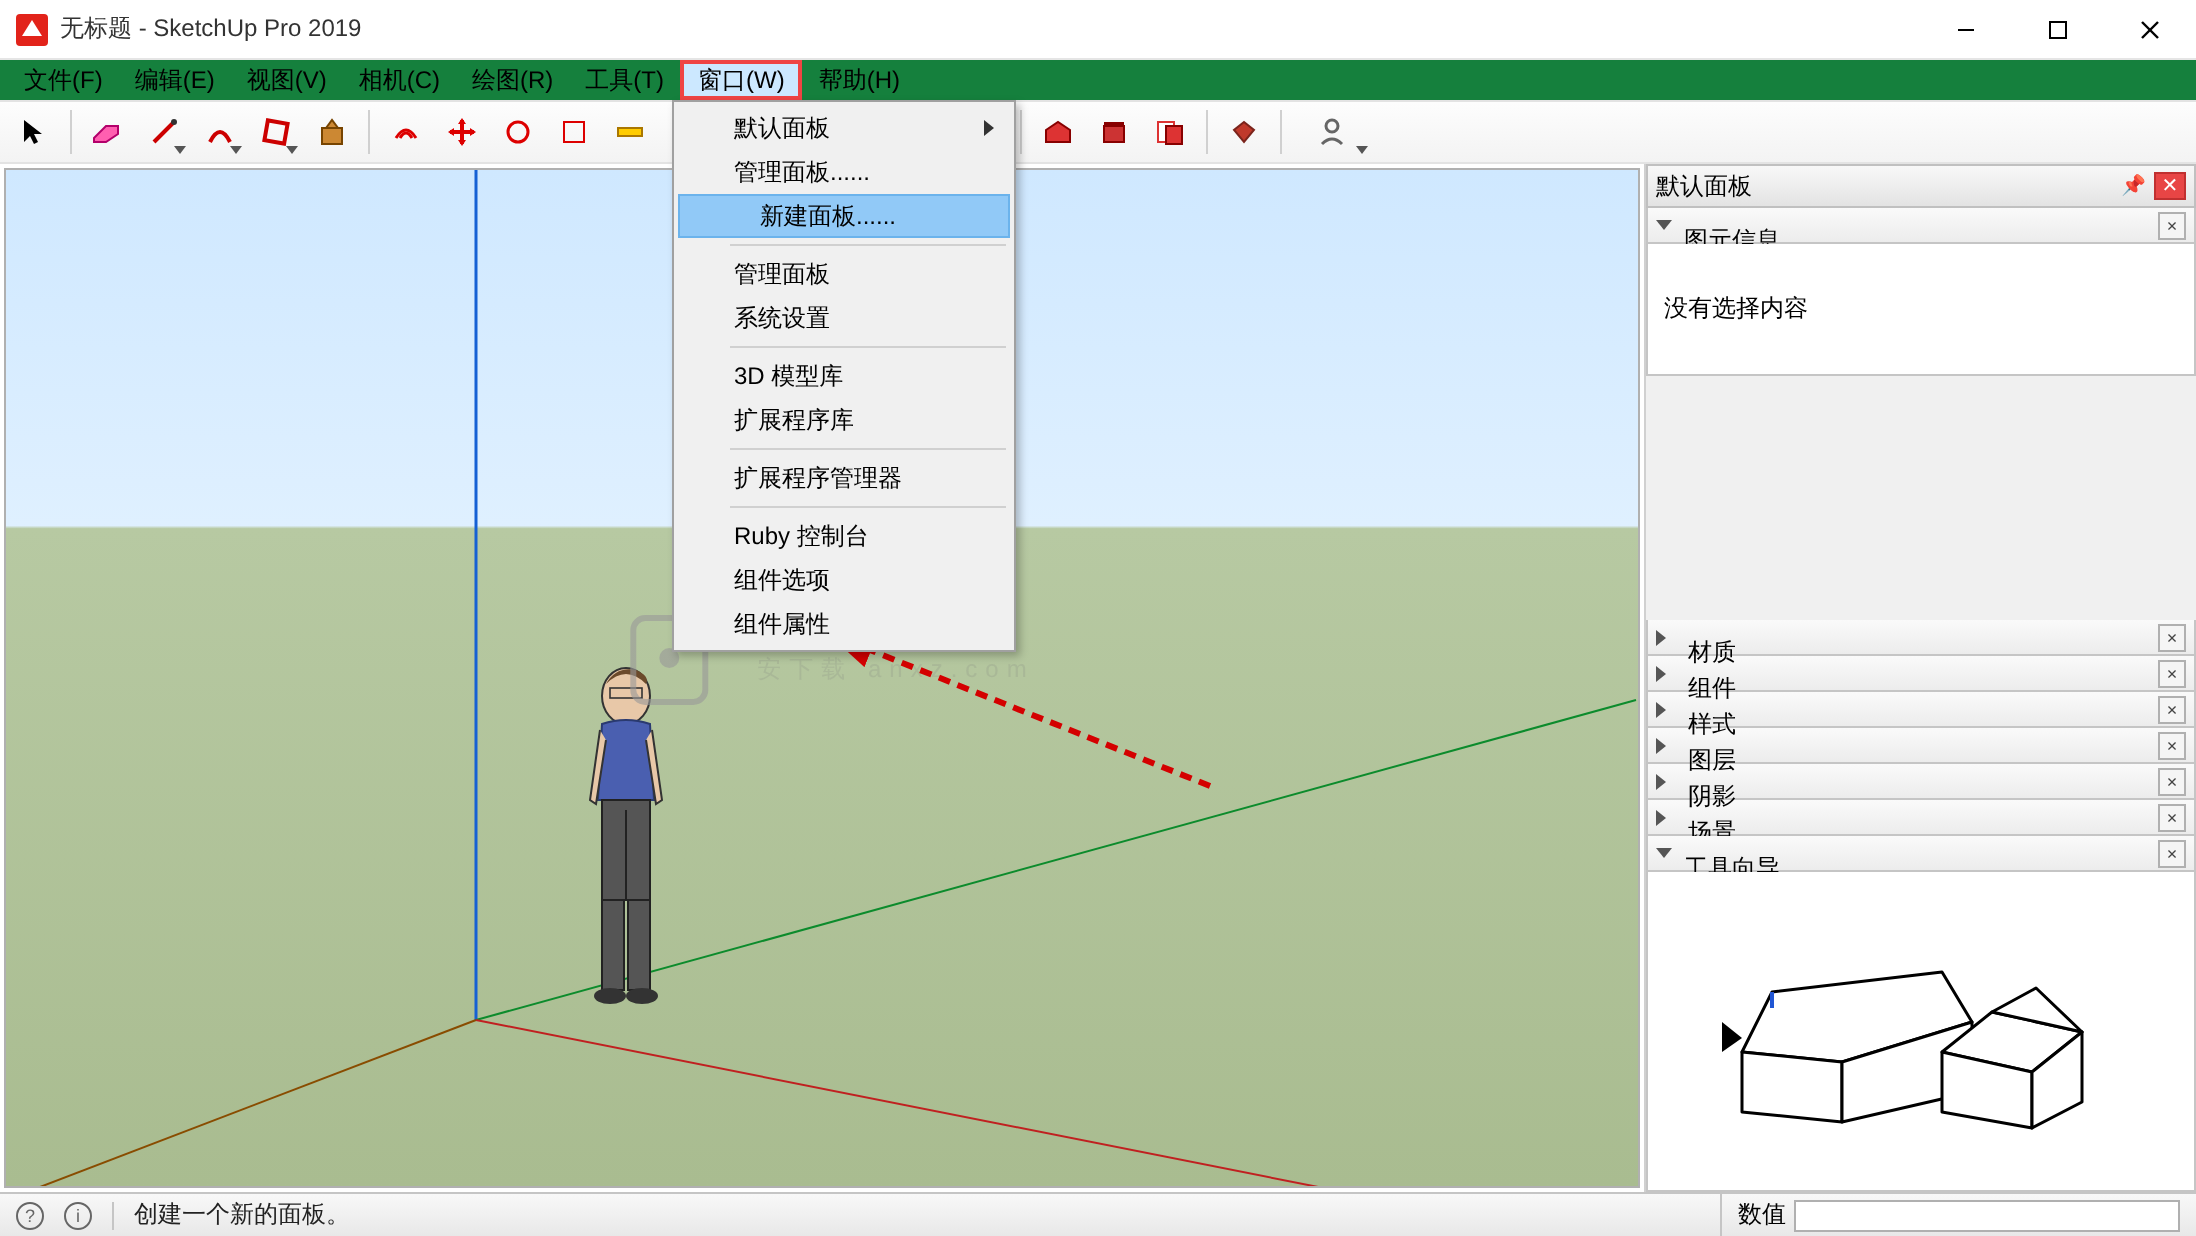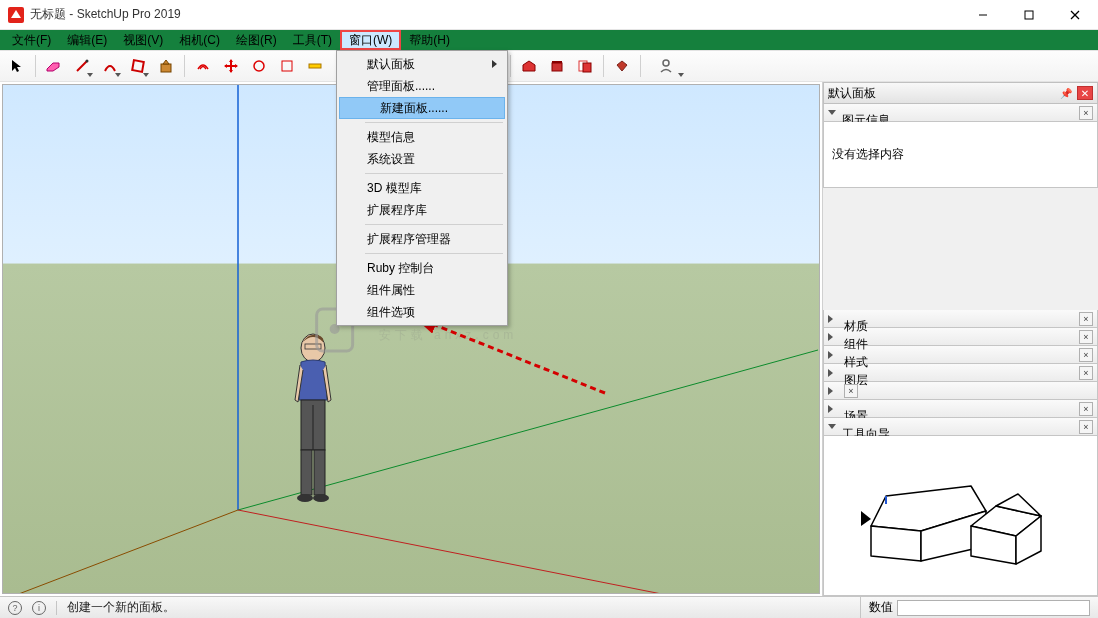--- a/index.html
+++ b/index.html
@@ -316,20 +316,21 @@
           <span class="t">样式</span>
           <span class="x">×</span>
         </div>
         <div class="panel-section">
           <span class="tri right"></span>
           <span class="t">图层</span>
           <span class="x">×</span>
         </div>
         <div class="panel-section">
           <span class="tri right"></span>
+          <span class="t">阴影</span>
           <span class="x">×</span>
         </div>
         <div class="panel-section">
           <span class="tri right"></span>
           <span class="t">场景</span>
           <span class="x">×</span>
         </div>
       </div>
     <div class="panel-section">
       <span class="tri"></span>
@@ -352,31 +353,31 @@
       </svg>
     </div>
   </div>
 </div>
 
 <div class="dropdown" id="dropdown">
     <div class="dd-item">默认面板<span class="arrow"></span></div>
     <div class="dd-item">管理面板......</div>
     <div class="dd-item hover">新建面板......</div>
     <div class="dd-sep"></div>
-    <div class="dd-item">模型信息</div>
+    <div class="dd-item">管理面板</div>
     <div class="dd-item">系统设置</div>
     <div class="dd-sep"></div>
     <div class="dd-item">3D 模型库</div>
     <div class="dd-item">扩展程序库</div>
     <div class="dd-sep"></div>
     <div class="dd-item">扩展程序管理器</div>
     <div class="dd-sep"></div>
     <div class="dd-item">Ruby 控制台</div>
+    <div class="dd-item">组件选项</div>
     <div class="dd-item">组件属性</div>
-    <div class="dd-item">组件选项</div>
   </div>
 
 <div class="statusbar">
   <div class="status-icon">?</div>
   <div class="status-icon">i</div>
   <div style="width:1px;height:14px;background:#c5c5c5"></div>
   <div class="status-text">创建一个新的面板。</div>
   <div class="status-field">
     <span class="lbl">数值</span>
     <div class="box"></div>

